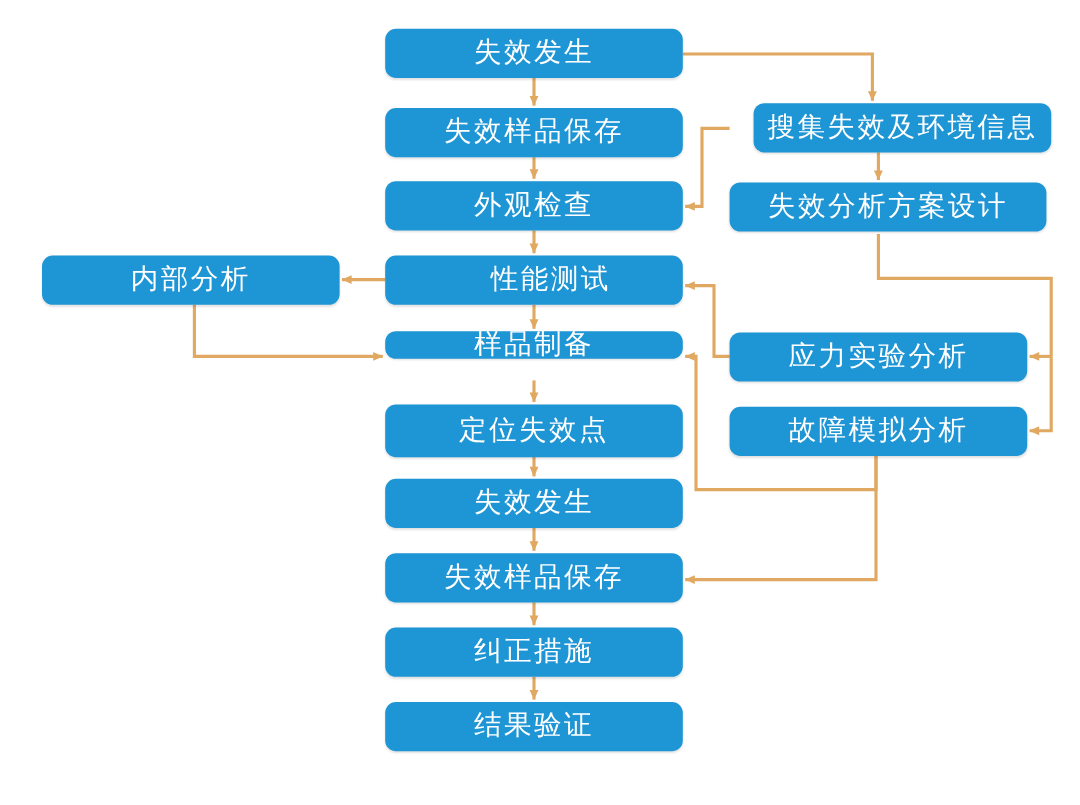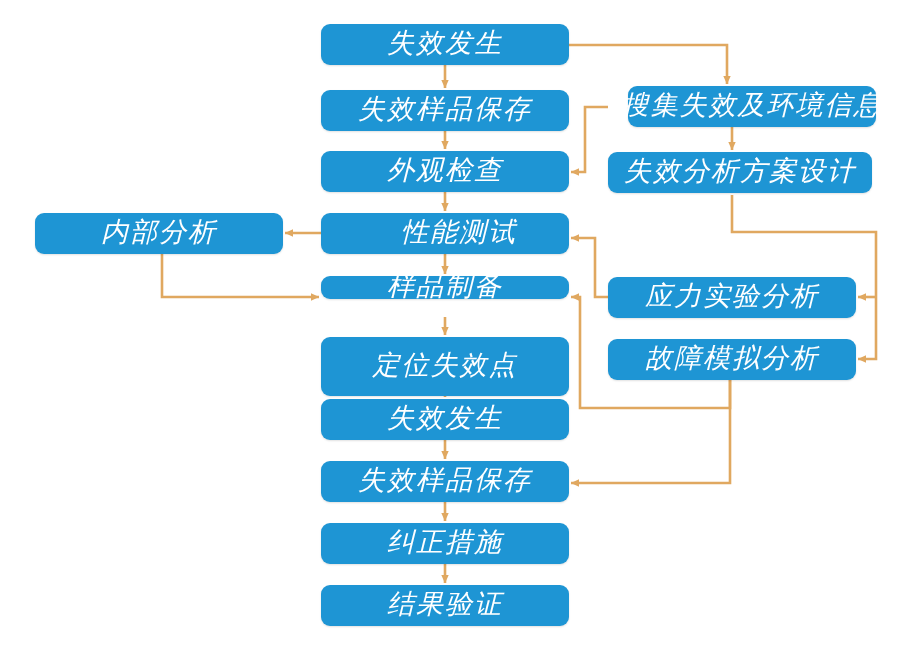--- a/index.html
+++ b/index.html
@@ -27,28 +27,27 @@
   }
   .node {
     position: absolute;
     box-sizing: border-box;
     background: #1e95d4;
     border-radius: 9px;
     color: #ffffff;
     display: flex;
     align-items: center;
     justify-content: center;
-    font-size: 27px;
+    font-size: 23px;
     letter-spacing: 2px;
     line-height: 1;
     text-align: center;
     box-shadow: 0 1px 2px rgba(0,0,0,0.12);
     white-space: nowrap;
     user-select: none;
-    font-style: italic;
   }
   .node-label {
     display: block;
     transform: translateY(-1px);
   }
 </style>
 </head>
 <body>
 
 <div id="canvas">
@@ -95,21 +94,21 @@
       </div>
       <div class="node" style="left: 321px; top: 151px; width: 248px; height: 41px; background: rgb(30, 149, 212); color: rgb(255, 255, 255); justify-content: center;">
         <span class="node-label">外观检查</span>
       </div>
       <div class="node" style="left: 321px; top: 213px; width: 248px; height: 41px; background: rgb(30, 149, 212); color: rgb(255, 255, 255); padding-left: 28px;">
         <span class="node-label">性能测试</span>
       </div>
       <div class="node" style="left: 321px; top: 276px; width: 248px; height: 23px; background: rgb(30, 149, 212); color: rgb(255, 255, 255);">
         <span class="node-label">样品制备</span>
       </div>
-      <div class="node" style="left: 321px; top: 337px; width: 248px; height: 59px; background: rgb(30, 149, 212); color: rgb(255, 255, 255);">
+      <div class="node" style="left: 321px; top: 337px; width: 248px; height: 44px; background: rgb(30, 149, 212); color: rgb(255, 255, 255);">
         <span class="node-label">定位失效点</span>
       </div>
       <div class="node" style="left: 321px; top: 399px; width: 248px; height: 41px; background: rgb(30, 149, 212); color: rgb(255, 255, 255);">
         <span class="node-label">失效发生</span>
       </div>
       <div class="node" style="left: 321px; top: 461px; width: 248px; height: 41px; background: rgb(30, 149, 212); color: rgb(255, 255, 255);">
         <span class="node-label">失效样品保存</span>
       </div>
       <div class="node" style="left: 321px; top: 523px; width: 248px; height: 41px; background: rgb(30, 149, 212); color: rgb(255, 255, 255);">
         <span class="node-label">纠正措施</span>

